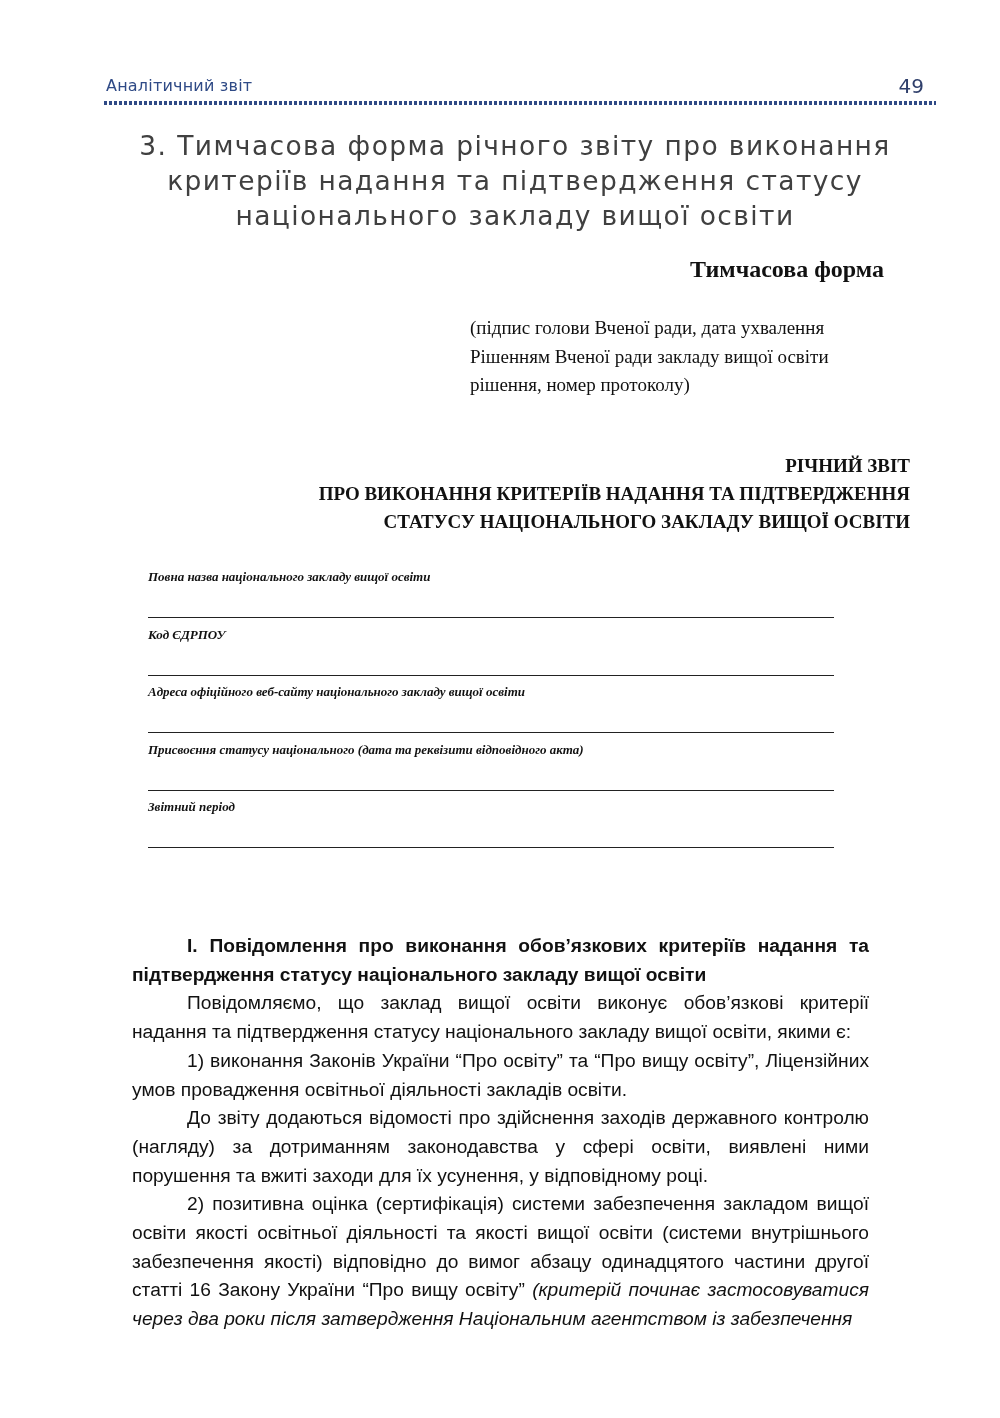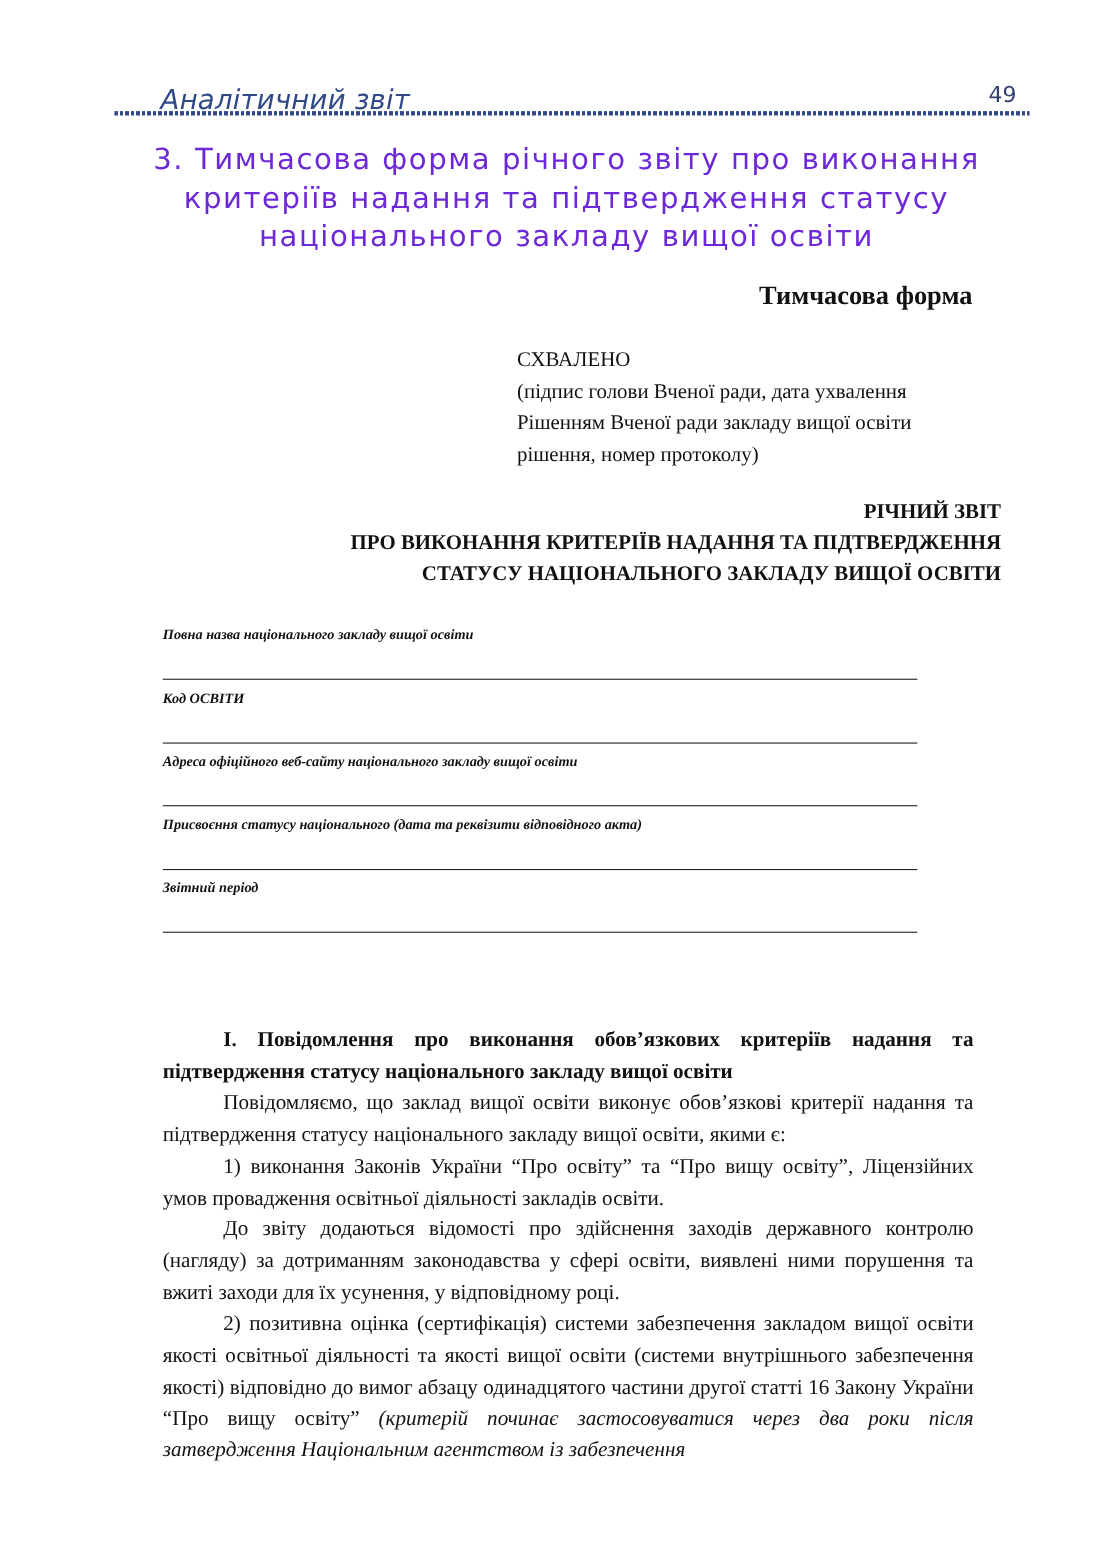--- a/index.html
+++ b/index.html
@@ -1,31 +1,31 @@
 <!DOCTYPE html>
 <html><head>
   <meta charset="utf-8">
   <style>
     html, body { margin: 0; padding: 0; background: #ffffff; }
     body { width: 1000px; height: 1418px; position: relative; overflow: hidden; color: #111; }
     .running-head { position: absolute; left: 106px; top: 76px; width: 818px; height: 26px; }
-    .rh-title { position: absolute; left: 0; top: 0; font-family: "DejaVu Sans", sans-serif; font-style: italic; font-size: 25px; color: #2f4a86; letter-spacing: 0.2px; margin-left: 40px; }
+    .rh-title { position: absolute; left: 0; top: 0; font-family: "DejaVu Sans", sans-serif; font-size: 16px; color: #2f4a86; letter-spacing: 0.2px; }
     .rh-page { position: absolute; right: 0; top: -2px; font-family: "DejaVu Sans", sans-serif; font-weight: normal; font-size: 20px; color: #2f3f6b; }
     .rh-rule { position: absolute; left: 104px; top: 101px; width: 832px; height: 4px;
       background-image: repeating-linear-gradient(90deg, #2f4a86 0 3px, transparent 3px 5px); }
     .chapter-title { position: absolute; left: 100px; top: 128px; width: 830px; text-align: center;
-      font-family: "DejaVu Sans", sans-serif; font-size: 26.5px; line-height: 35px; letter-spacing: 1.4px; color: #6d28d9; }
+      font-family: "DejaVu Sans", sans-serif; font-size: 26.5px; line-height: 35px; letter-spacing: 1.4px; color: #404040; }
     .form-label { position: absolute; right: 116px; top: 256px; font-family: "Liberation Serif", serif; font-weight: bold; font-size: 24px; }
     .approval { position: absolute; left: 470px; top: 314px; width: 430px; font-family: "Liberation Serif", serif; font-size: 19px; line-height: 28.5px; }
     .report-title { position: absolute; left: 120px; top: 452px; width: 790px; text-align: right; font-family: "Liberation Serif", serif; font-weight: bold; font-size: 19px; line-height: 28px; }
     .fields { position: absolute; left: 148px; top: 565px; width: 720px; }
     .field { position: relative; height: 57.5px; }
     .field-label { position: absolute; left: 0; top: 4px; font-family: "Liberation Serif", serif; font-weight: bold; font-size: 13px; white-space: nowrap; font-style: italic; }
     .field-line { position: absolute; left: 0; top: 52px; width: 686px; height: 1px; background: #222; border: none; padding: 0; }
-    .body-text { position: absolute; left: 148px; top: 932px; width: 737px; font-family: Liberation Serif, serif; font-size: 19.2px; line-height: 28.7px; text-align: justify; }
+    .body-text { position: absolute; left: 132px; top: 932px; width: 737px; font-family: Liberation Sans, sans-serif; font-size: 19.2px; line-height: 28.7px; text-align: justify; }
     .body-text p { margin: 0; text-indent: 55px; }
     .body-text .sec-head { font-weight: bold; }
     .body-text em { font-style: italic; }
   </style>
 </head>
 <body>
 
 <div class="running-head">
   <span class="rh-title">Аналітичний звіт</span>
   <span class="rh-page">49</span>
@@ -34,39 +34,38 @@
 
 <div class="chapter-title">
   <div>3. Тимчасова форма річного звіту про виконання</div>
   <div>критеріїв надання та підтвердження статусу</div>
   <div>національного закладу вищої освіти</div>
 </div>
 
 <div class="form-label">Тимчасова форма</div>
 
 <div class="approval">
-  <div>СХВАЛЕНО</div>
   <div>(підпис голови Вченої ради, дата ухвалення</div>
   <div>Рішенням Вченої ради закладу вищої освіти</div>
   <div>рішення, номер протоколу)</div>
 </div>
 
 <div class="report-title">
   <div>РІЧНИЙ ЗВІТ</div>
   <div>ПРО ВИКОНАННЯ КРИТЕРІЇВ НАДАННЯ ТА ПІДТВЕРДЖЕННЯ</div>
   <div>СТАТУСУ НАЦІОНАЛЬНОГО ЗАКЛАДУ ВИЩОЇ ОСВІТИ</div>
 </div>
 
 <div class="fields">
   <div class="field">
     <span class="field-label">Повна назва національного закладу вищої освіти</span>
     <div class="field-line"></div>
   </div>
   <div class="field">
-    <span class="field-label">Код ОСВІТИ</span>
+    <span class="field-label">Код ЄДРПОУ</span>
     <div class="field-line"></div>
   </div>
   <div class="field">
     <span class="field-label">Адреса офіційного веб-сайту національного закладу вищої освіти</span>
     <div class="field-line"></div>
   </div>
   <div class="field">
     <span class="field-label">Присвоєння статусу національного (дата та реквізити відповідного акта)</span>
     <div class="field-line"></div>
   </div>

